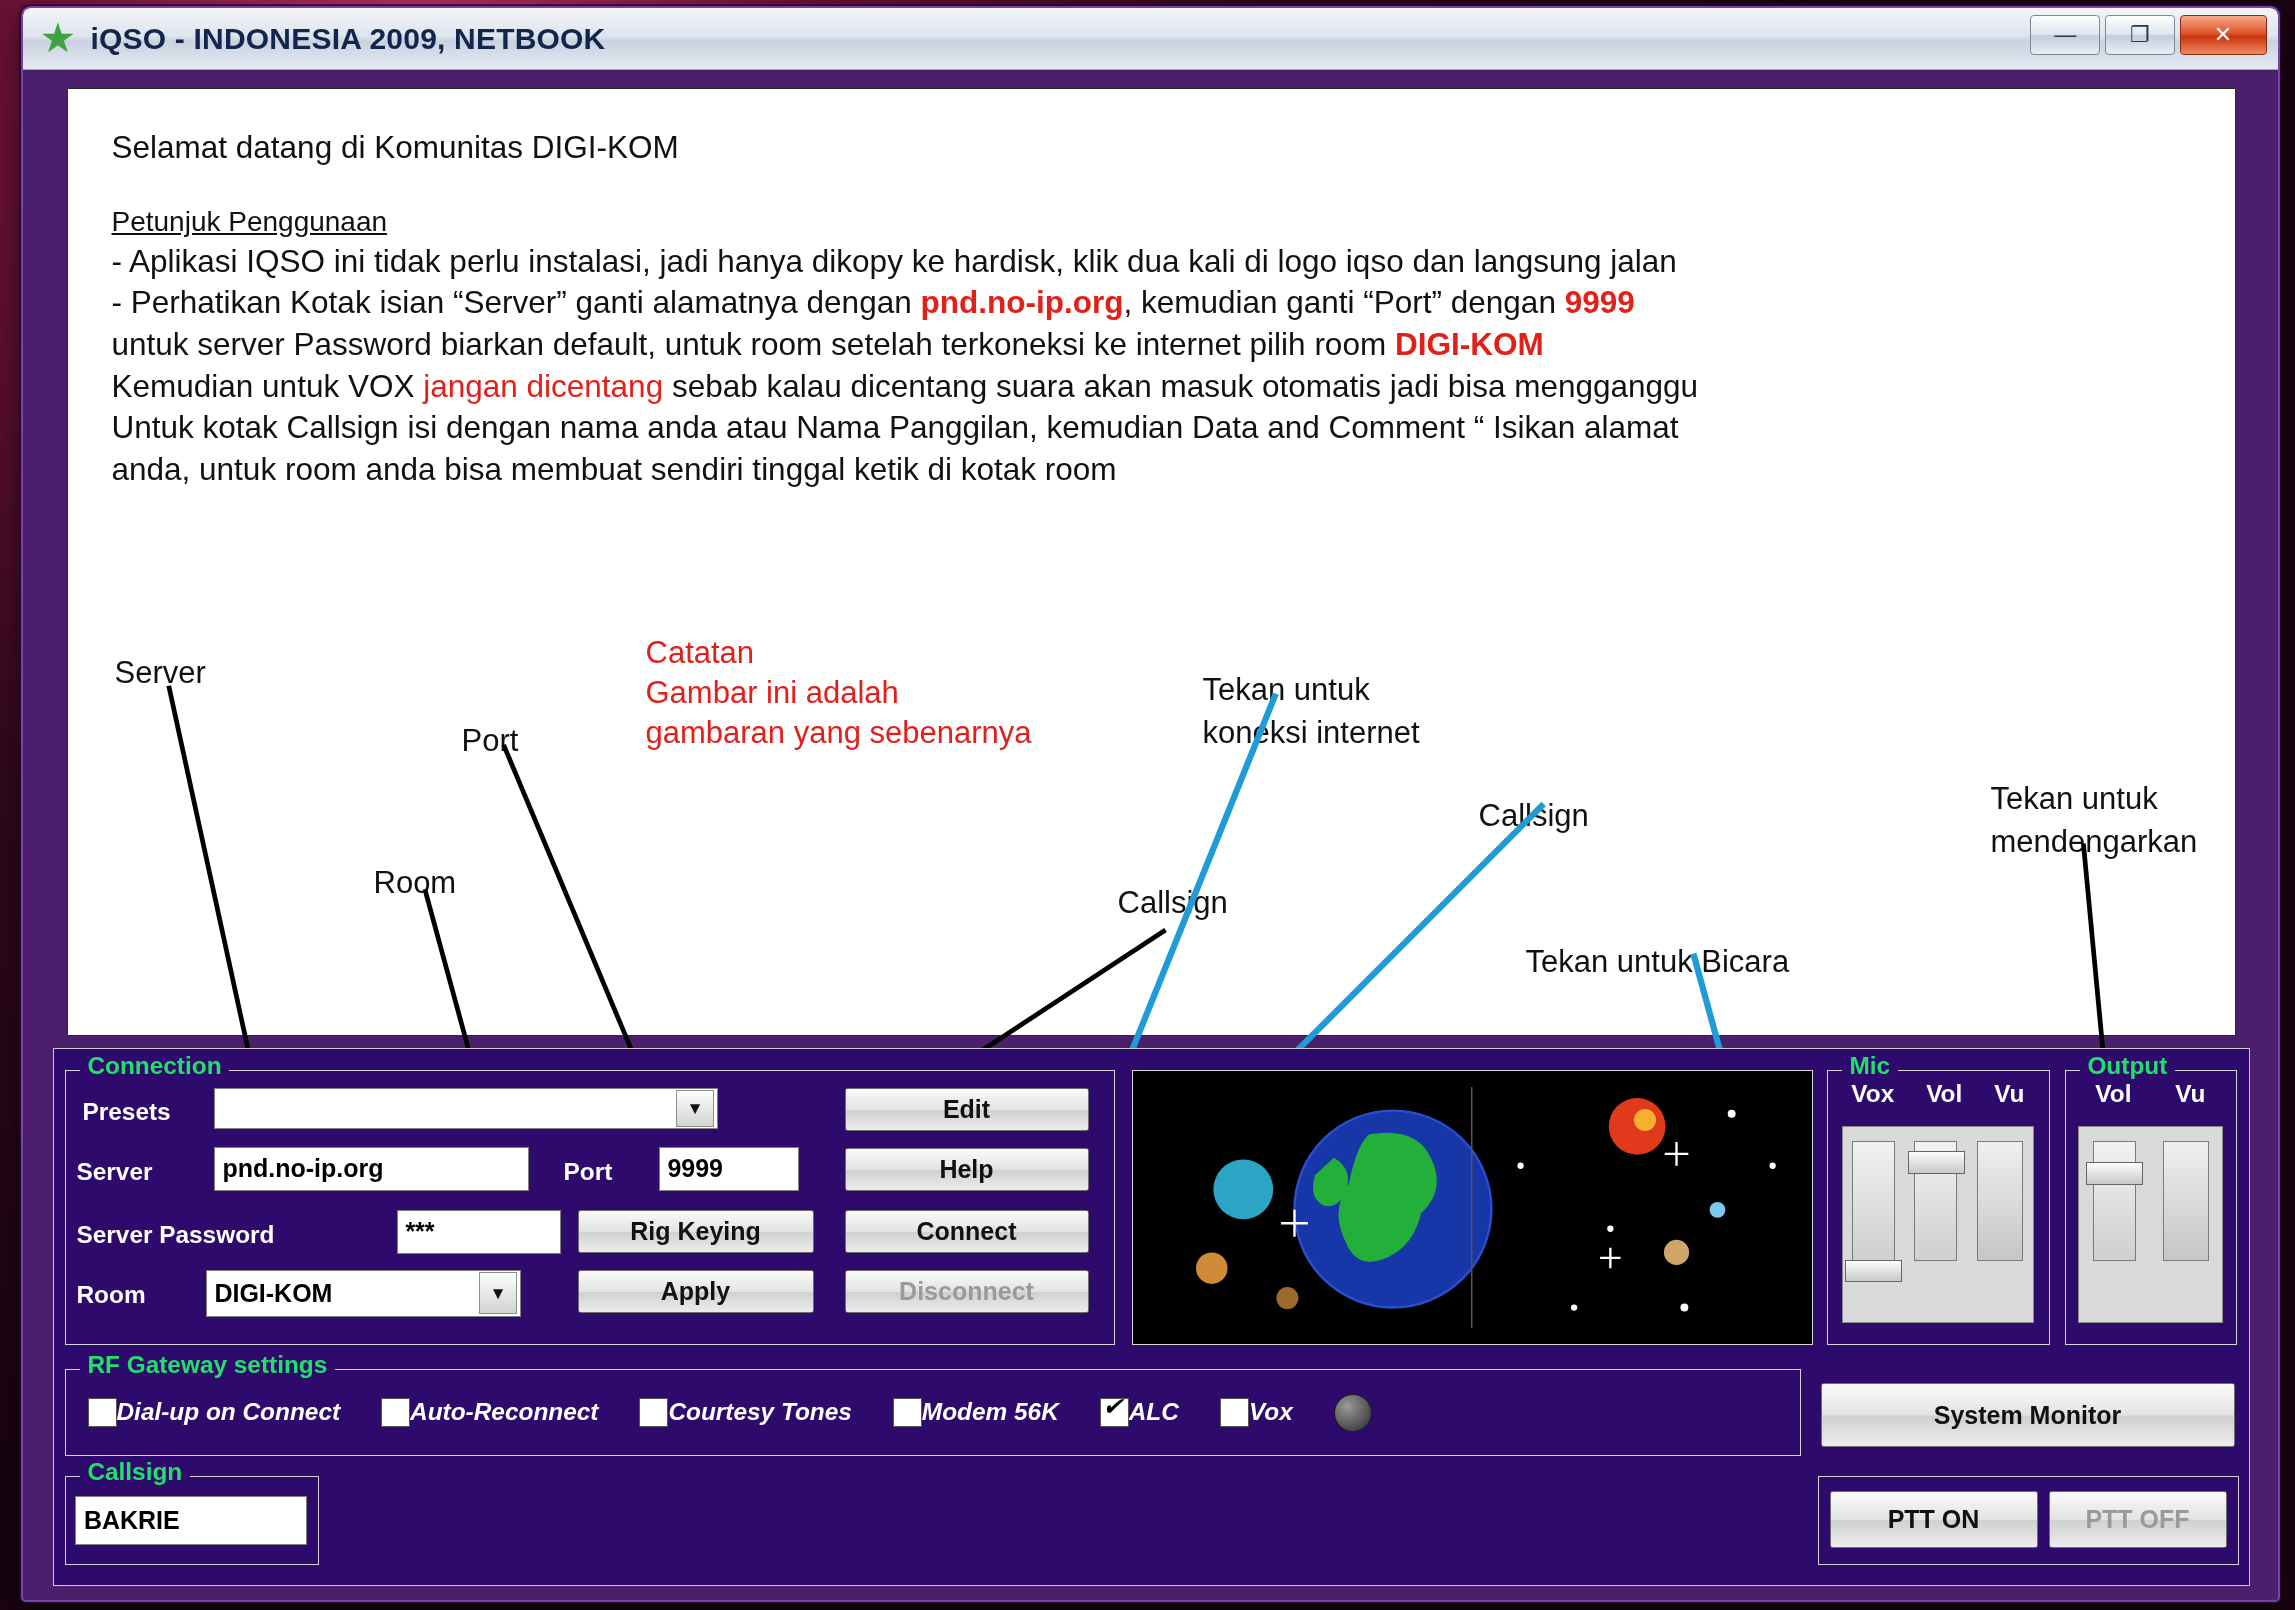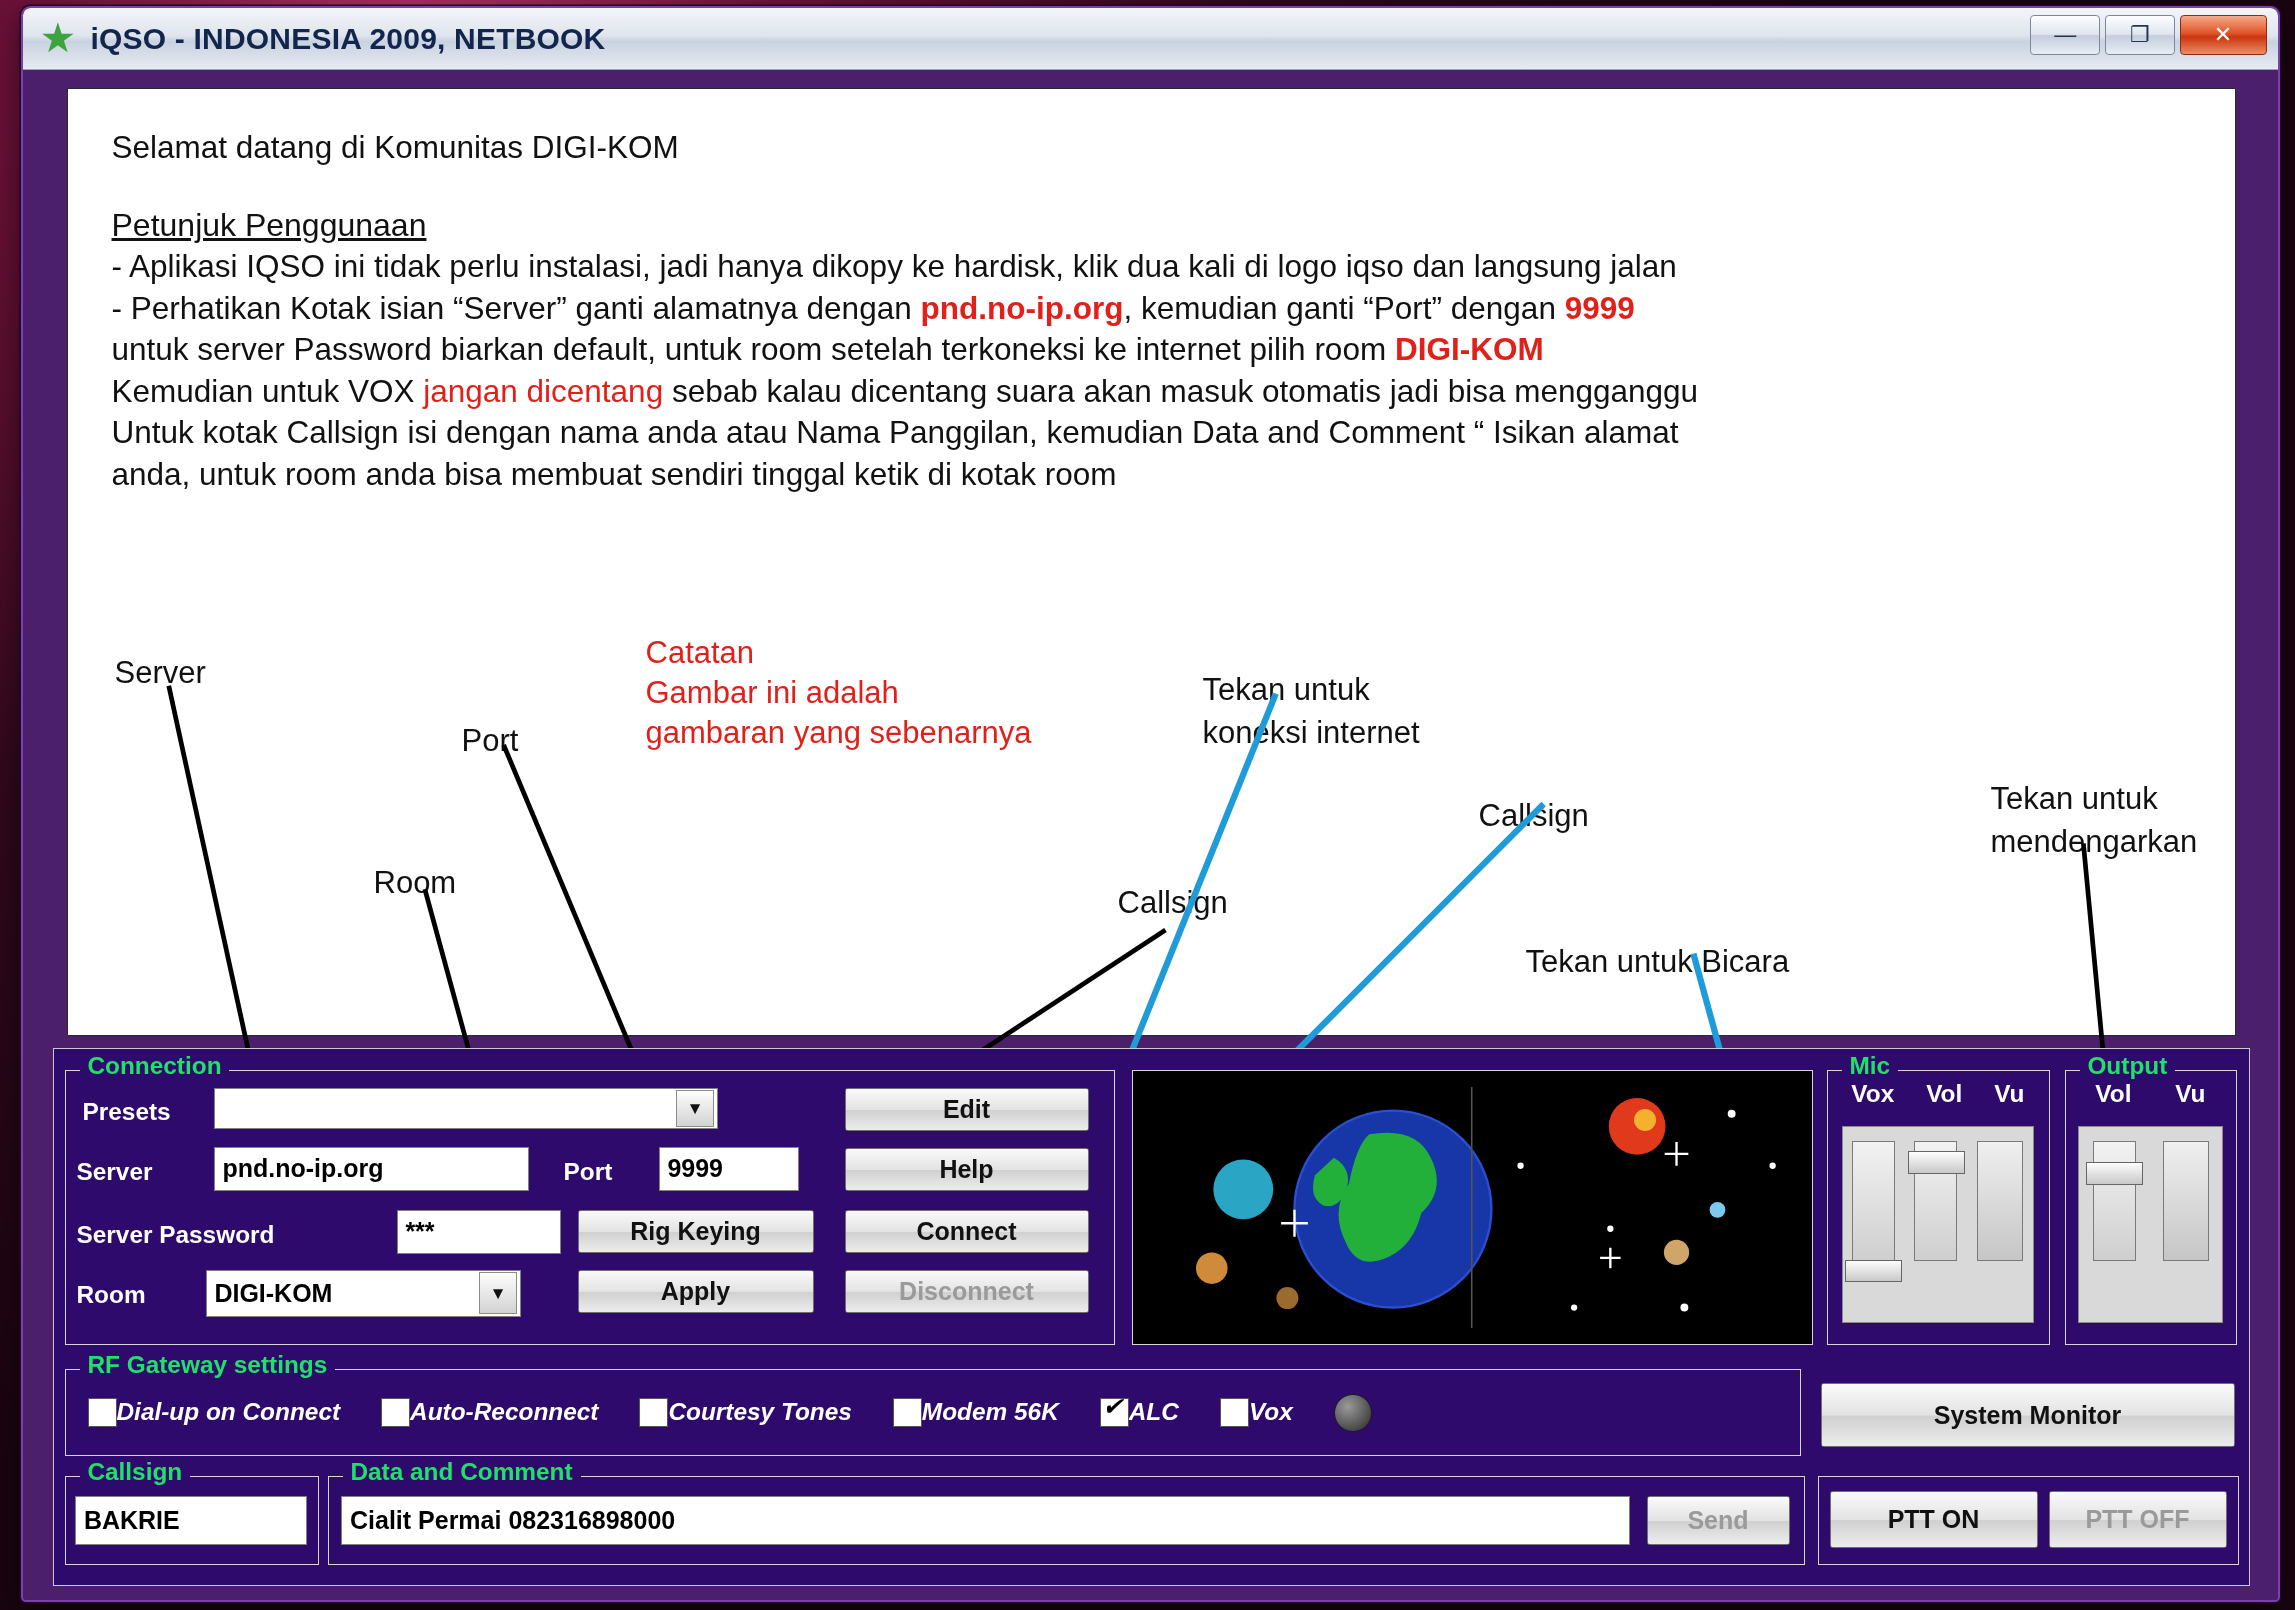--- a/index.html
+++ b/index.html
@@ -53,21 +53,21 @@
     background:linear-gradient(180deg,#f5a98a 0%, #e2552a 45%, #c9350f 55%, #ef8b63 100%);
     color:#fff;width:85px;border-color:#8c2c10;
   }
   
   .paper{
     position:absolute;left:44px;top:80px;width:2167px;height:946px;
     background:#fff;border:1.6px solid #2b2b2b;
   }
   .paper-inner{padding:38px 44px;font-size:31.5px;color:#111;line-height:1.32;}
   .hdr-line{margin-bottom:35px;}
-  .underline{text-decoration:underline;font-size:32px;}
+  .underline{text-decoration:underline;font-size:28px;}
   .red{color:#e2201a;}
   .redb{color:#e2201a;font-weight:bold;}
   .note{
     position:absolute;left:623px;top:575px;color:#e2201a;font-size:31px;line-height:1.28;
   }
   .lbl{position:absolute;font-size:31px;color:#111;}
   svg.ann{position:absolute;left:0;top:0;width:2255px;height:1592px;pointer-events:none;}
   
   .gui{
     position:absolute;left:30px;top:1040px;width:2195px;height:536px;
@@ -349,27 +349,20 @@
 
     <div class="btn" style="position:absolute;left:1767px;top:334px;width:414px;height:64px;">System Monitor</div>
 
     <div class="group" style="left:11px;top:427px;width:252px;height:87px;">
       <div class="grouptitle">Callsign</div>
       <div class="tbox" style="position:absolute;left:9.5px;top:19px;width:232px;height:49px;align-items:center;">
         <span>BAKRIE</span>
       </div>
     </div>
 
-    <div class="group" style="left:274px;top:427px;width:1475px;height:87px;">
-      <div class="grouptitle">Data and Comment</div>
-      <div class="tbox" style="position:absolute;left:12.6px;top:19px;width:1289px;height:49px;">
-        <span>Cialit Permai 082316898000</span>
-      </div>
-      <div class="btn disabled" style="position:absolute;left:1318px;top:19px;width:143px;height:49px;">Send</div>
-    </div>
 
     <div class="group" style="left:1764px;top:427px;width:419px;height:87px;">
       <div class="btn" style="position:absolute;left:11px;top:14px;width:208px;height:57px;">PTT ON</div>
       <div class="btn disabled" style="position:absolute;left:230px;top:14px;width:178px;height:57px;">PTT OFF</div>
     </div>
 
   </div>
 </div>
 
 

